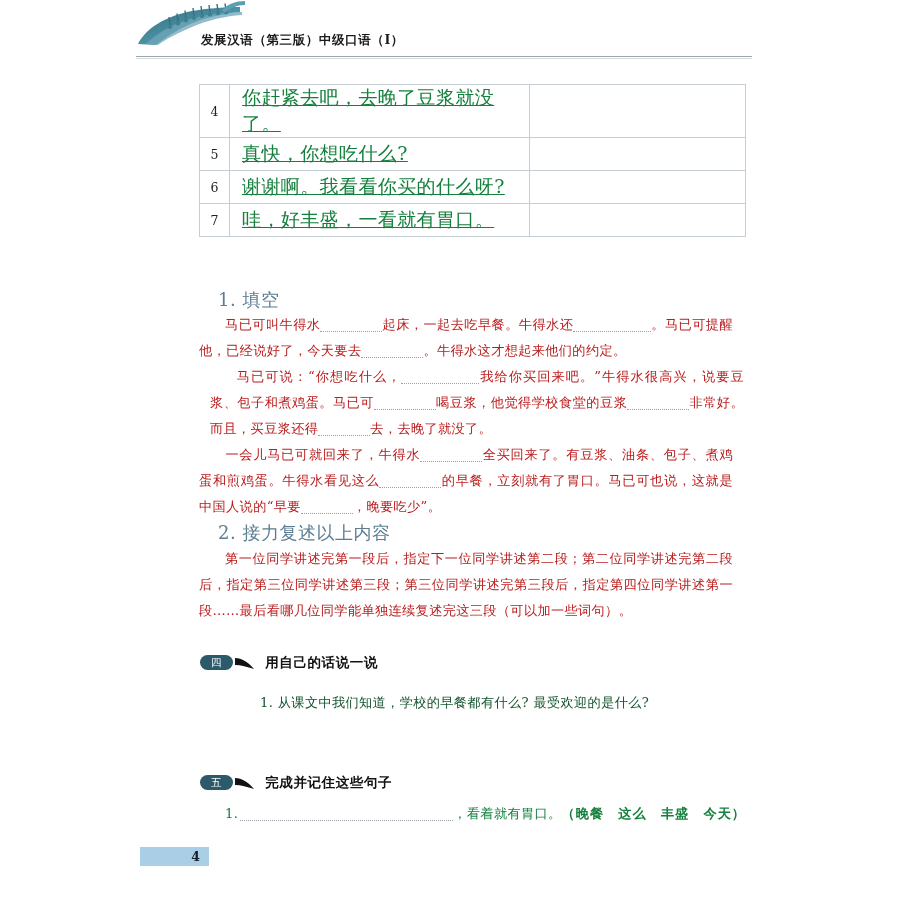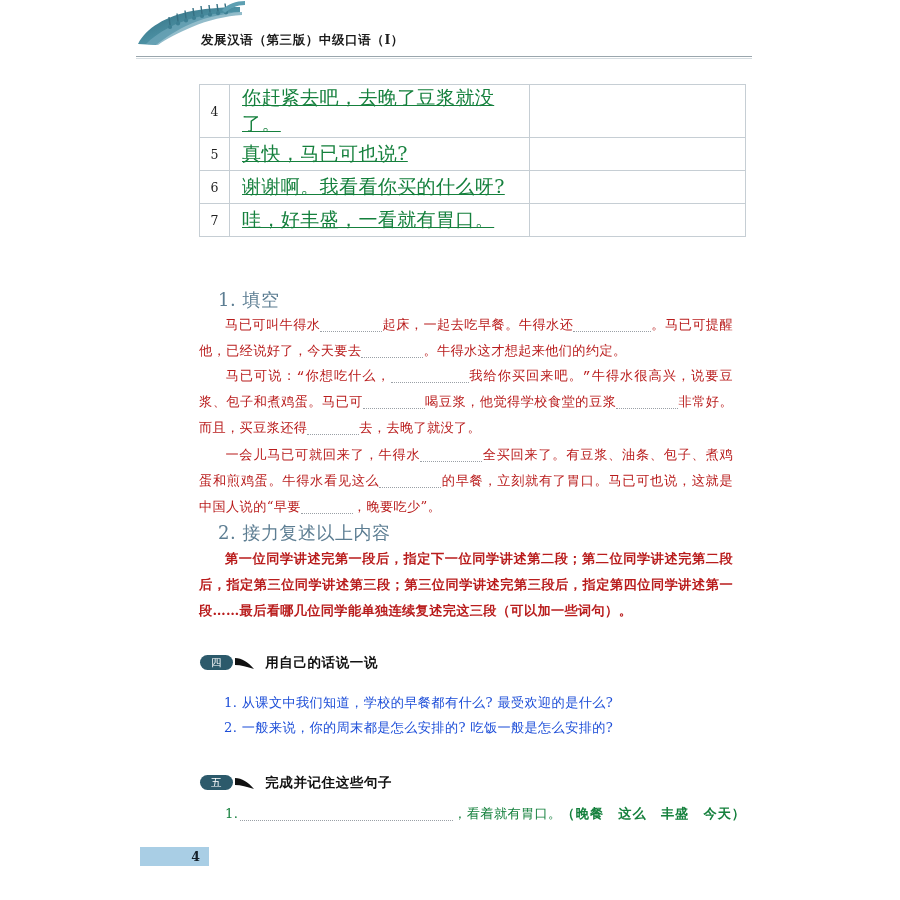--- a/index.html
+++ b/index.html
@@ -169,22 +169,23 @@
   }
   .b-sm { width: 52px; }
   .b-md { width: 62px; }
   .b-lg { width: 78px; }
 
   
   .qline {
     position: absolute;
     font-size: 13.2px;
     letter-spacing: 0.35px;
-    color: #1d4ed8;
-    white-space: nowrap;
+    color: #14532d;
+    white-space: nowrap;
+    margin-left: 36px;
   }
 
   
   .exline {
     position: absolute;
     font-size: 13.2px;
     letter-spacing: 0.35px;
     color: #15803d;
     white-space: nowrap;
   }
@@ -264,21 +265,21 @@
 
   <table class="dialogue-table">
     <tbody>
       <tr>
         <td class="col-num">4</td>
         <td class="col-text">你赶紧去吧，去晚了豆浆就没了。</td>
         <td class="col-blank"></td>
       </tr>
       <tr>
         <td class="col-num">5</td>
-        <td class="col-text">真快，马已可也说?</td>
+        <td class="col-text">真快，你想吃什么?</td>
         <td class="col-blank"></td>
       </tr>
       <tr>
         <td class="col-num">6</td>
         <td class="col-text">谢谢啊。我看看你买的什么呀?</td>
         <td class="col-blank"></td>
       </tr>
       <tr>
         <td class="col-num">7</td>
         <td class="col-text">哇，好丰盛，一看就有胃口。</td>
@@ -287,44 +288,43 @@
     </tbody>
   </table>
 
 
   <div class="sub-head" style="left:218px; top:288px;">1. 填空</div>
 
   <div class="para" style="left:199px; top:312px;">
     <span class="ind"></span><span>马已可叫牛得水</span><span class="blank b-md"></span><span>起床，一起去吃早餐。牛得水还</span><span class="blank b-lg"></span><span>。马已可提醒他，已经说好了，今天要去</span><span class="blank b-md"></span><span>。牛得水这才想起来他们的约定。</span>
   </div>
 
-  <div class="para" style="left:199px; top:364px;font-family:Liberation Mono, monospace;">
+  <div class="para" style="left:210px; top:364px;">
     <span class="ind"></span><span>马已可说：“你想吃什么，</span><span class="blank b-lg"></span><span>我给你买回来吧。”牛得水很高兴，说要豆浆、包子和煮鸡蛋。马已可</span><span class="blank b-md"></span><span>喝豆浆，他觉得学校食堂的豆浆</span><span class="blank b-md"></span><span>非常好。而且，买豆浆还得</span><span class="blank b-sm"></span><span>去，去晚了就没了。</span>
   </div>
 
   <div class="para" style="left:199px; top:442px;">
     <span class="ind"></span><span>一会儿马已可就回来了，牛得水</span><span class="blank b-md"></span><span>全买回来了。有豆浆、油条、包子、煮鸡蛋和煎鸡蛋。牛得水看见这么</span><span class="blank b-md"></span><span>的早餐，立刻就有了胃口。马已可也说，这就是中国人说的“早要</span><span class="blank b-sm"></span><span>，晚要吃少”。</span>
   </div>
 
   <div class="sub-head" style="left:218px; top:521px;">2. 接力复述以上内容</div>
 
-  <div class="para" style="left:199px; top:546px; text-indent:26px;font-weight:bold;">第一位同学讲述完第一段后，指定下一位同学讲述第二段；第二位同学讲述完第二段后，指定第三位同学讲述第三段；第三位同学讲述完第三段后，指定第四位同学讲述第一段……最后看哪几位同学能单独连续复述完这三段（可以加一些词句）。</div>
+  <div class="para" style="left:199px; top:546px; text-indent:26px;">第一位同学讲述完第一段后，指定下一位同学讲述第二段；第二位同学讲述完第二段后，指定第三位同学讲述第三段；第三位同学讲述完第三段后，指定第四位同学讲述第一段……最后看哪几位同学能单独连续复述完这三段（可以加一些词句）。</div>
 
   <div class="section-head" style="left:200px; top:652px;">
     <span class="sec-badge">四</span>
     <span class="sec-swoosh">
       <svg width="20" height="15" viewBox="0 0 20 15">
           <path d="M0 2 C7 2 13 6 19 13 C12 11 6 9 0 9 Z" fill="#111"></path>
         </svg>
     </span>
     <span class="sec-label">用自己的话说一说</span>
   </div>
 
   <div class="qline" style="left:224px; top:694px;">1. 从课文中我们知道，学校的早餐都有什么? 最受欢迎的是什么?</div>
-  <div class="qline" style="left:224px; top:719px;">2. 一般来说，你的周末都是怎么安排的? 吃饭一般是怎么安排的?</div>
 
   <div class="section-head" style="left:200px; top:772px;">
     <span class="sec-badge">五</span>
     <span class="sec-swoosh">
       <svg width="20" height="15" viewBox="0 0 20 15">
           <path d="M0 2 C7 2 13 6 19 13 C12 11 6 9 0 9 Z" fill="#111"></path>
         </svg>
     </span>
     <span class="sec-label">完成并记住这些句子</span>
   </div>

